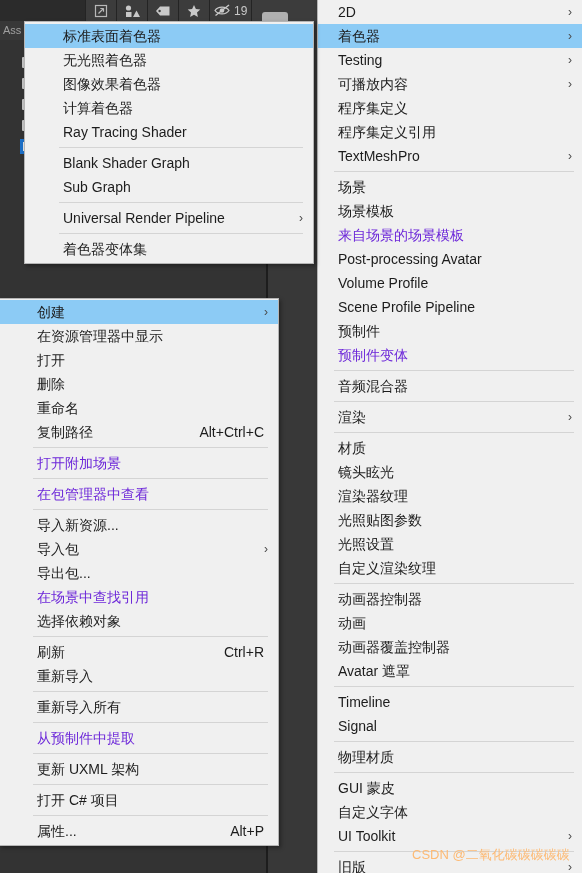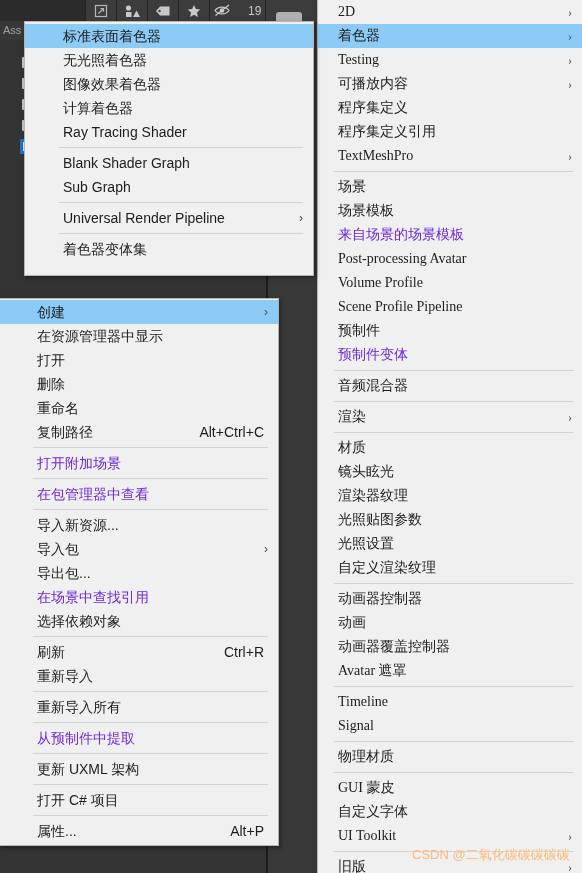--- a/index.html
+++ b/index.html
@@ -33,21 +33,21 @@
   .tb-spacer { width: 85px; height: 21px; background: #2b2b2b; }
   .tb-btn {
     width: 30px; height: 21px;
     border-left: 1px solid #242424;
     display: flex; align-items: center; justify-content: center;
     color: #b8b8b8;
     font-size: 11px;
   }
   .tb-btn svg { display:block; }
   .tb-count {
-    display: flex; align-items: center; gap: 16px;
+    display: flex; align-items: center; gap: 2px;
     border-left: 1px solid #242424;
     padding: 0 4px;
     height: 21px;
     color: #c8c8c8;
     font-size: 12px;
   }
   .tb-right {
     flex: 1; height: 21px;
     border-left: 1px solid #242424;
     background: #3c3c3c;
@@ -164,37 +164,37 @@
     height: 1px;
     margin: 3px 10px 3px 34px;
     background: #d4d4d4;
   }
 
   
   #menu-shader {
     left: 24px; top: 21px;
     width: 290px;
     padding-top: 2px;
-    padding-bottom: 14px;
+    padding-bottom: 2px;
   }
   #menu-context {
     left: -1px; top: 298px;
     width: 280px;
     padding-top: 1px;
     padding-bottom: 2px;
     border-left: none;
   }
   #menu-create {
     left: 317px; top: -2px;
     width: 265px;
     padding-top: 2px;
     border-right: none;
     border-top: none;
   }
-  #menu-create .menu-item { padding-left: 20px; font-family: Liberation Serif, serif; }
+  #menu-create .menu-item { padding-left: 20px; }
   #menu-create .menu-sep { margin-left: 16px; margin-right: 8px; }
   #menu-shader .menu-item { padding-left: 38px; }
 
   
   #watermark {
     position: absolute;
     left: 412px;
     top: 846px;
     font-size: 13px;
     color: #fdba74;

